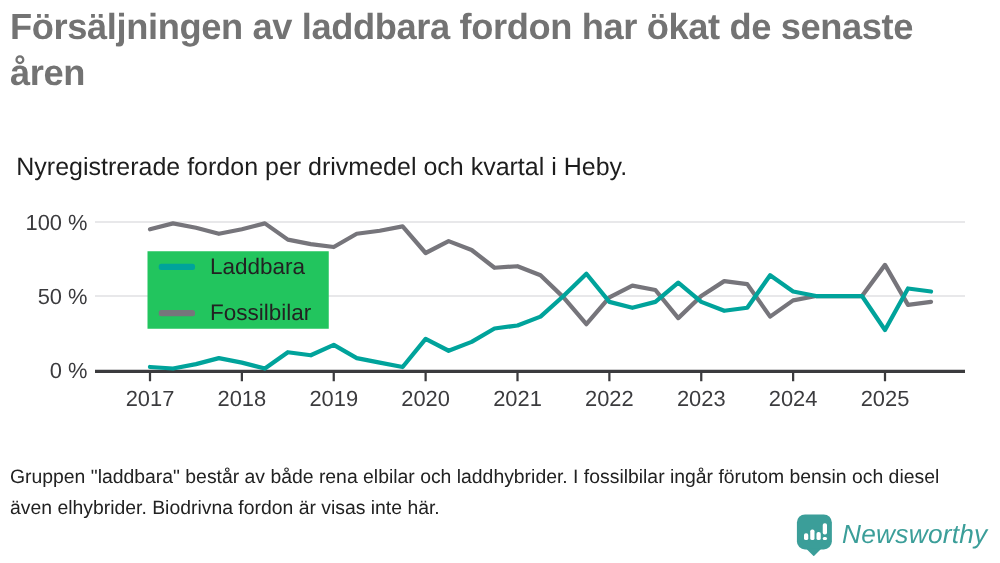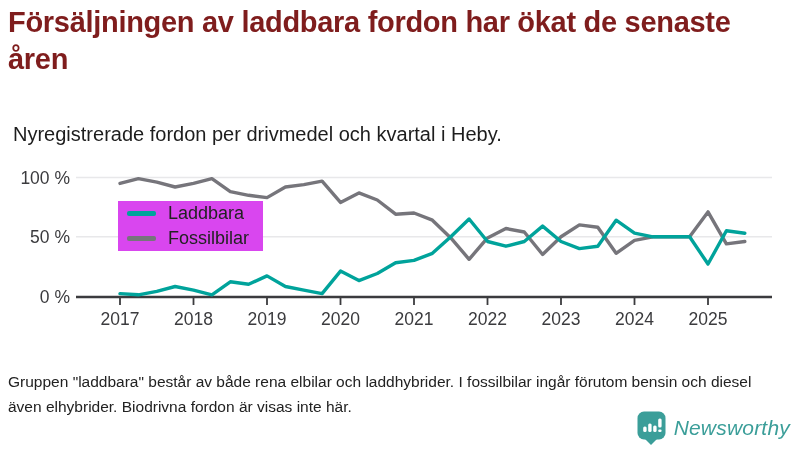--- a/index.html
+++ b/index.html
@@ -5,31 +5,31 @@
   html,body{margin:0;padding:0;}
   body{
     width:800px;height:450px;position:relative;overflow:hidden;
     background:#ffffff;
     font-family:"Liberation Sans","DejaVu Sans",sans-serif;
     color:#1a1a1a;
   }
   .title{
     position:absolute;left:8px;top:4px;width:770px;
     font-size:29px;font-weight:700;line-height:1.28;letter-spacing:-0.3px;
-    color:#7f1d1d;margin:0;
+    color:#737373;margin:0;
   }
   .subtitle{
     position:absolute;left:8px;top:118px;width:770px;
     font-size:20px;font-weight:400;color:#1d1d1d;margin:5px;
   }
   .chart-wrap{position:absolute;left:0;top:158px;width:800px;height:190px;}
   .legend{
     position:absolute;left:118px;top:201px;
-    display:flex;flex-direction:column;gap:4px;
-    background:#d946ef;padding:2px 14px 2px 9px;z-index:5;
+    display:flex;flex-direction:column;gap:16px;
+    background:#22c55e;padding:2px 14px 2px 9px;z-index:5;
   }
   .legend-item{display:flex;align-items:center;gap:12px;height:21px;}
   .legend-swatch{width:29px;height:5px;border-radius:2px;display:inline-block;}
   .legend-label{font-size:18px;color:#222222;}
   .footnote{
     position:absolute;left:8px;top:370px;width:772px;
     font-size:15.5px;line-height:1.6;color:#222222;margin:0;
   }
   .brand{
     position:absolute;right:10px;bottom:5px;

